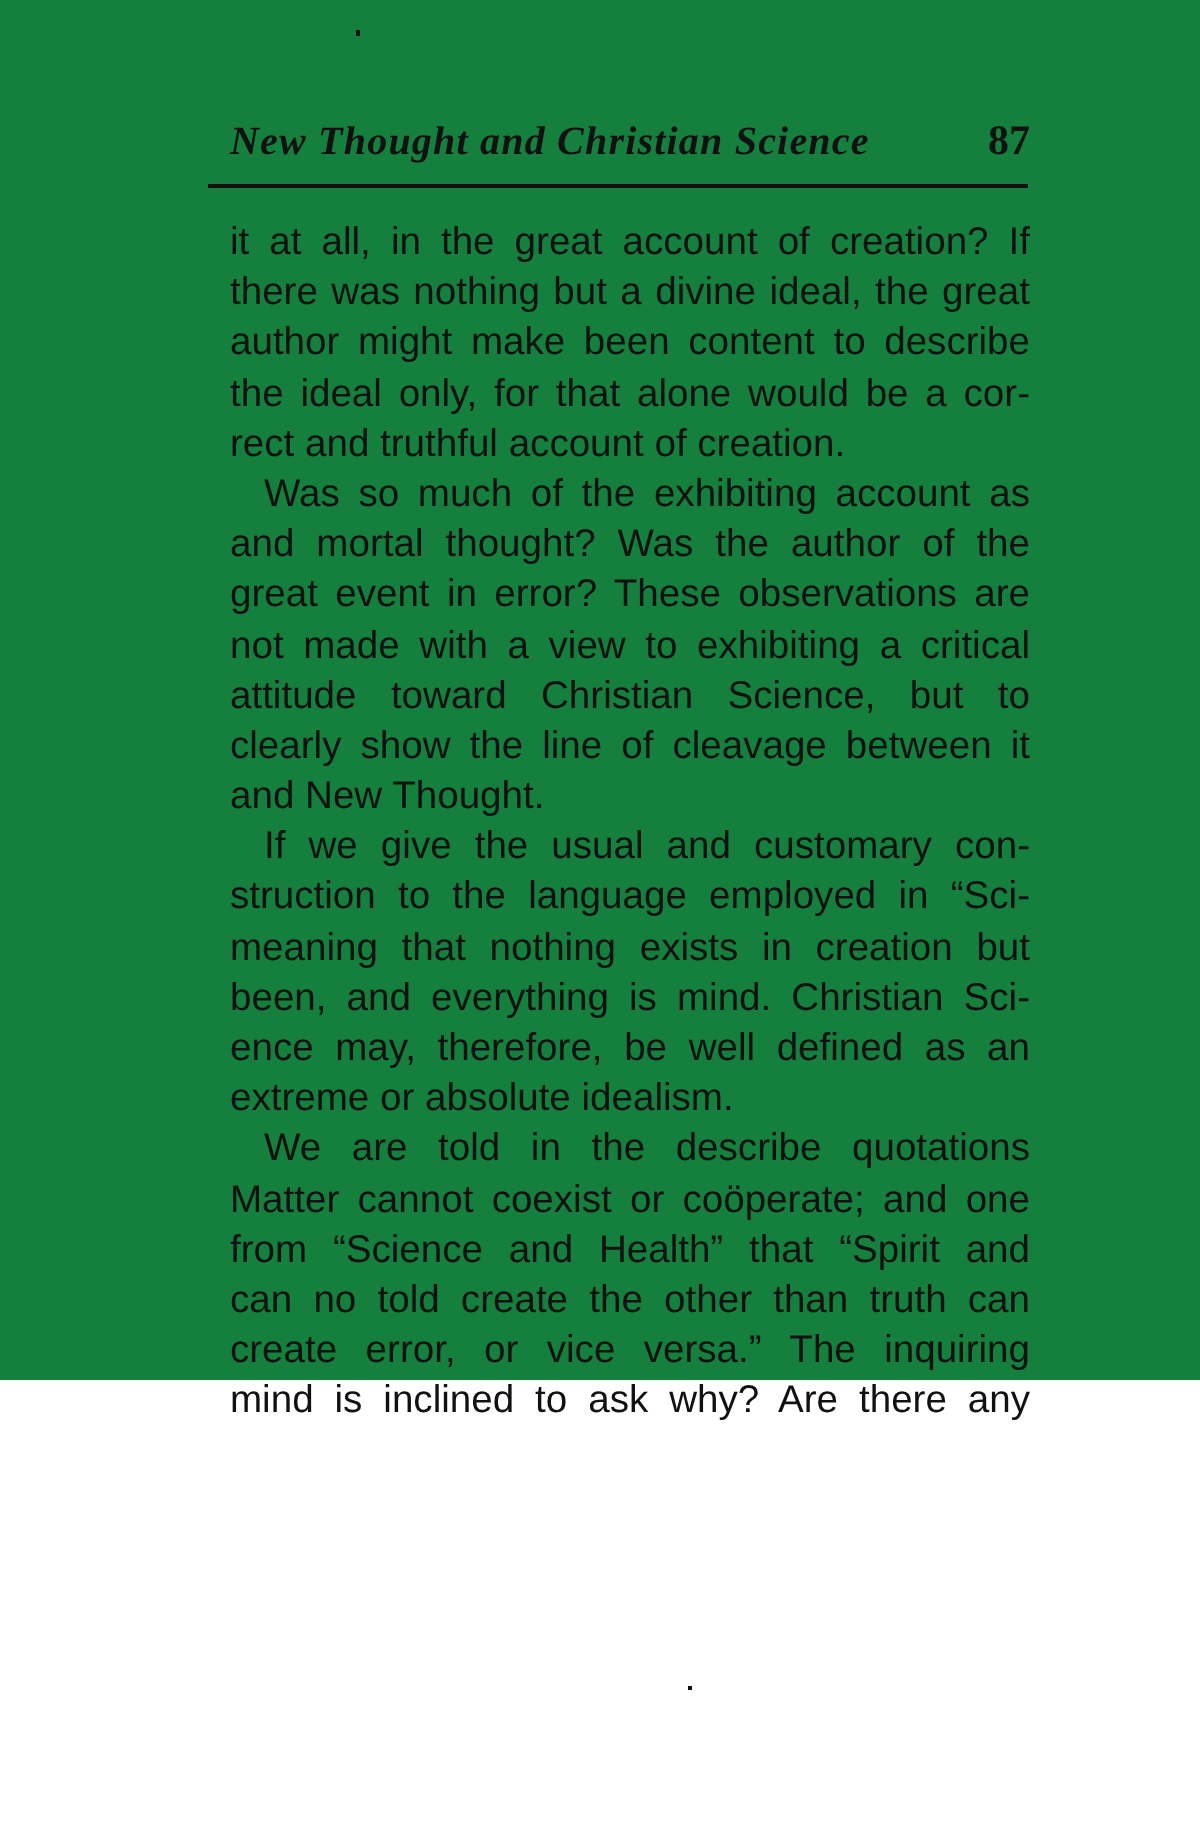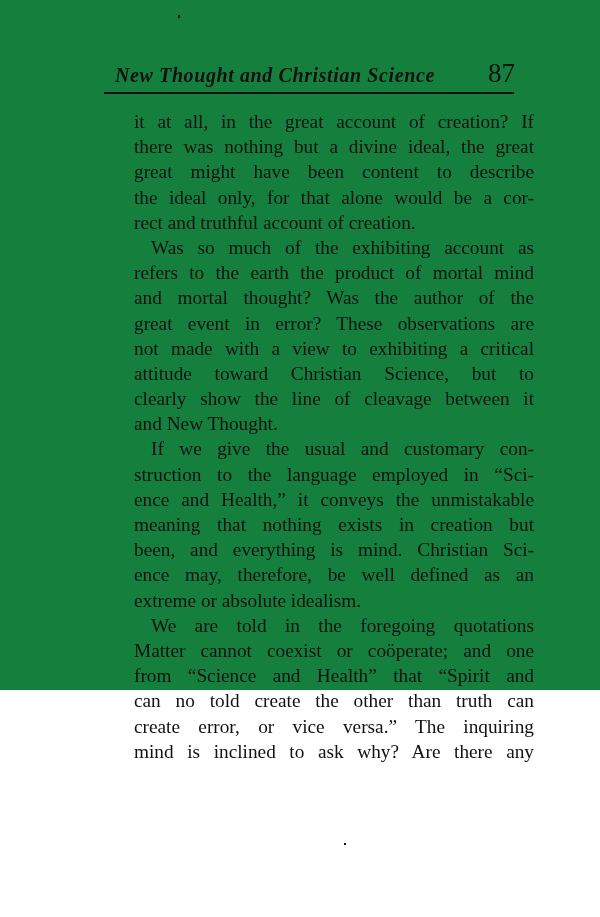--- a/index.html
+++ b/index.html
@@ -7,26 +7,26 @@
   .page { position: absolute; left: 0; top: 0; width: 600px; height: 690px; background: #15803d; padding-left: 33px; }
   .speck { position: absolute; width: 2px; height: 3px; background: #111; }
   .speck.top { left: 178px; top: 15px; }
   .speck.bottom { left: 344px; top: 843px; width: 2px; height: 2px; }
   .running-head {
     position: absolute; left: 115px; top: 58px; width: 400px;
     display: flex; justify-content: space-between; align-items: baseline;
     font-family: "Liberation Serif", "DejaVu Serif", serif; color: #111;
   }
   .running-head .title { font-style: italic; font-weight: bold; font-size: 20px; letter-spacing: 0.6px; }
-  .running-head .folio { font-size: 27px; font-weight: normal; }
+  .running-head .folio { font-size: 21px; font-weight: bold; }
   .rule { position: absolute; left: 104px; top: 92px; width: 410px; height: 2px; background: #111; }
   .body-text {
     position: absolute; left: 115px; top: 109px; width: 400px;
-    font-family: Liberation Serif, serif;
-    font-size: 19.3px; line-height: 25.2px; color: #111; margin-left: 19px;
+    font-family: Liberation Sans, sans-serif;
+    font-size: 19.3px; line-height: 25.2px; color: #111;
   }
   .line { display: block; white-space: nowrap; text-align: justify; text-align-last: justify; height: 25.2px; }
   .line.last { text-align-last: left; }
   .line.indent { padding-left: 17px; }
 </style>
 </head>
 <body>
 
 <div class="page">
   <div class="speck top"></div>
@@ -34,45 +34,43 @@
   <div class="running-head">
     <span class="title">New Thought and Christian Science</span>
     <span class="folio">87</span>
   </div>
   <div class="rule"></div>
 
   <div class="body-text" id="body-text">
       <div>
         <span class="line">it at all, in the great account of creation?  If</span>
         <span class="line">there was nothing but a divine ideal, the great</span>
-        <span class="line">great might have been content to describe</span>
+        <span class="line">author might make been content to describe</span>
         <span class="line">the ideal only, for that alone would be a cor-</span>
         <span class="line last">rect and truthful account of creation.</span>
       </div>
       <div>
         <span class="line indent">Was so much of the exhibiting account as</span>
-        <span class="line">refers to the earth the product of mortal mind</span>
         <span class="line">and mortal thought?  Was the author of the</span>
         <span class="line">great event in error?  These observations are</span>
         <span class="line">not made with a view to exhibiting a critical</span>
         <span class="line">attitude toward Christian Science, but to</span>
         <span class="line">clearly show the line of cleavage between it</span>
         <span class="line last">and New Thought.</span>
       </div>
       <div>
         <span class="line indent">If we give the usual and customary con-</span>
         <span class="line">struction to the language employed in “Sci-</span>
-        <span class="line">ence and Health,” it conveys the unmistakable</span>
         <span class="line">meaning that nothing exists in creation but</span>
         <span class="line">been, and everything is mind.  Christian Sci-</span>
         <span class="line">ence may, therefore, be well defined as an</span>
         <span class="line last">extreme or absolute idealism.</span>
       </div>
       <div>
-        <span class="line indent">We are told in the foregoing quotations</span>
+        <span class="line indent">We are told in the describe quotations</span>
         <span class="line">Matter cannot coexist or coöperate; and one</span>
         <span class="line">from “Science and Health” that “Spirit and</span>
         <span class="line">can no told create the other than truth can</span>
         <span class="line">create error, or vice versa.”  The inquiring</span>
         <span class="line">mind is inclined to ask why?  Are there any</span>
       </div>
     </div>
 
   <div class="speck bottom"></div>
 </div>

